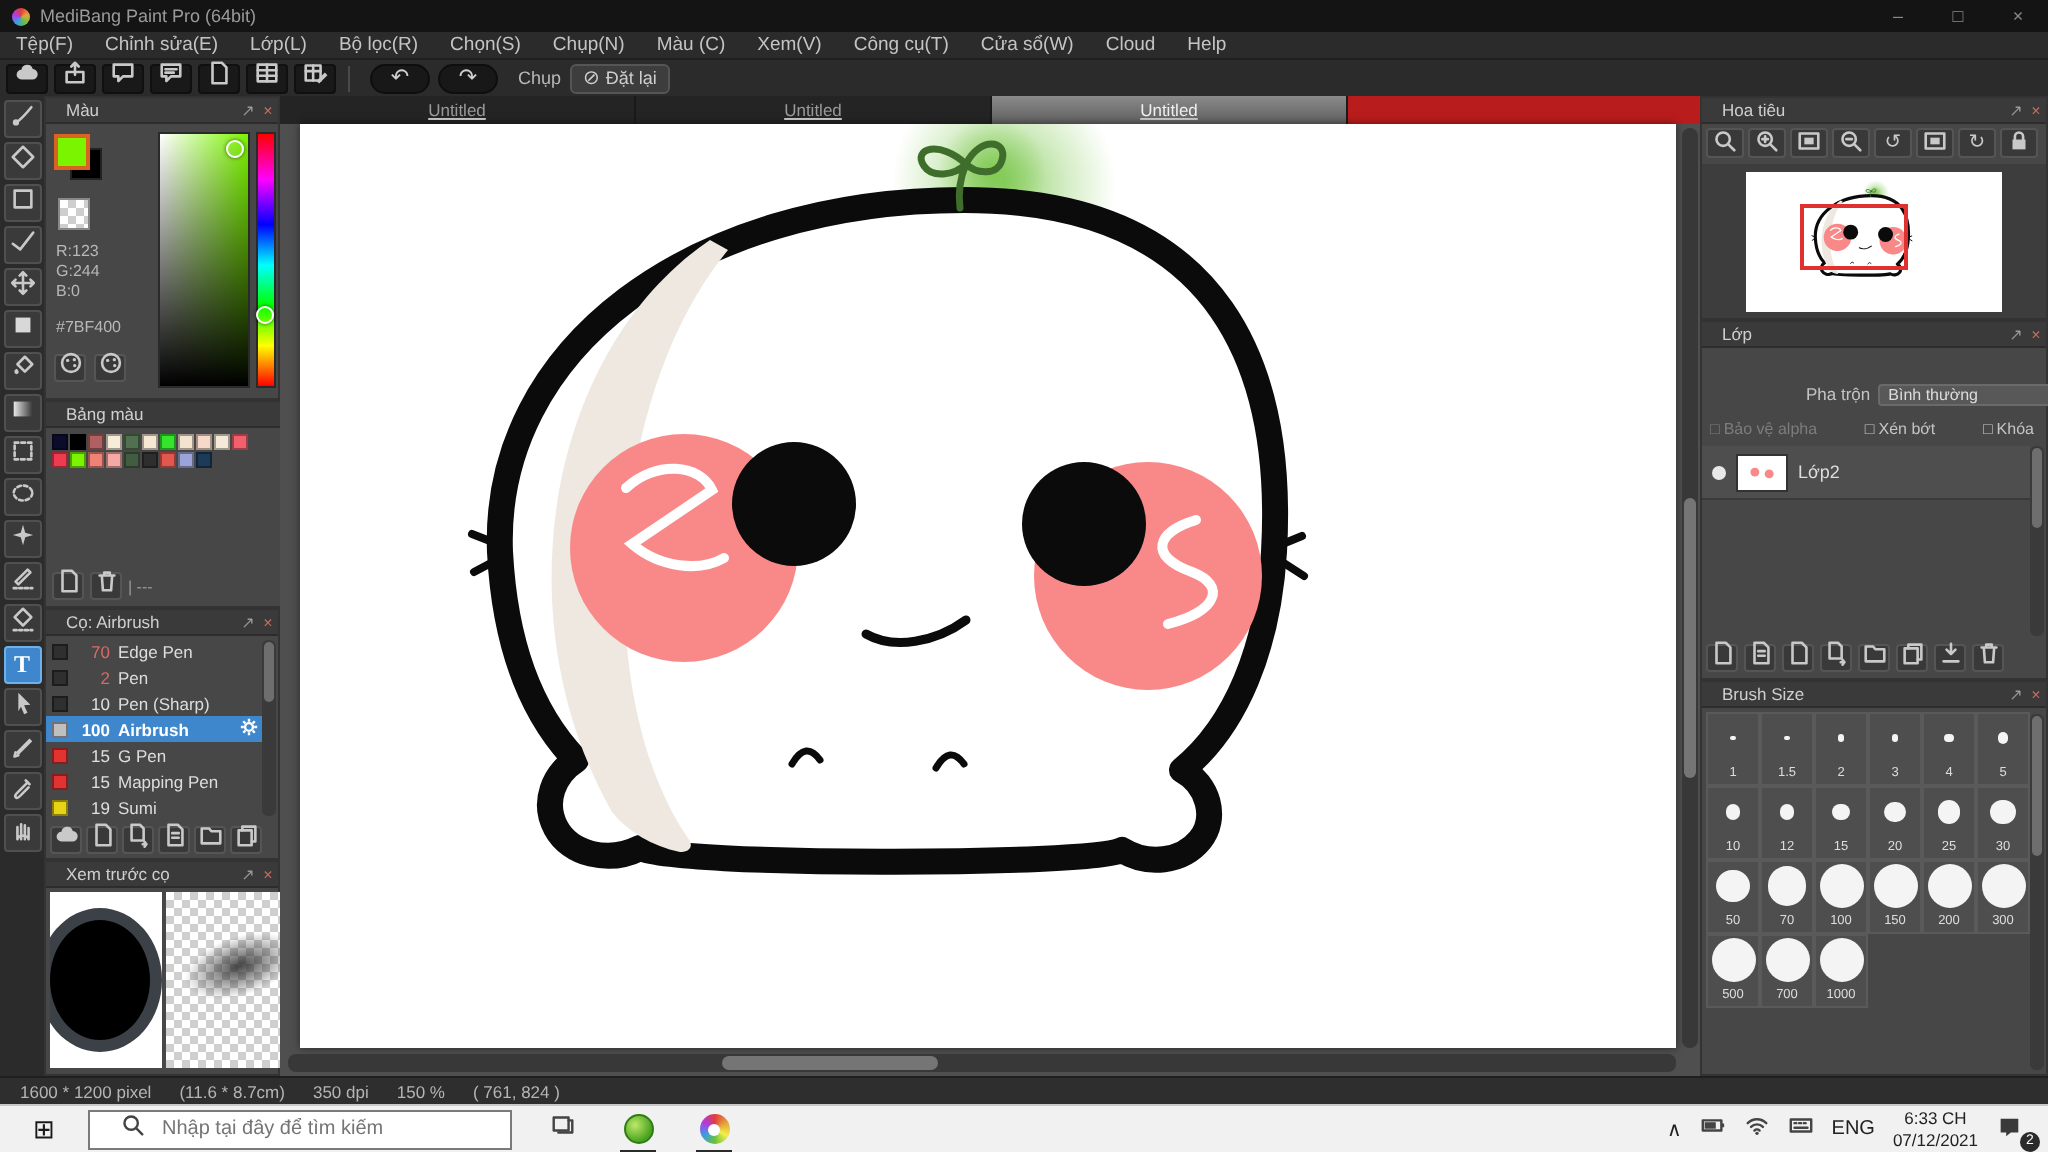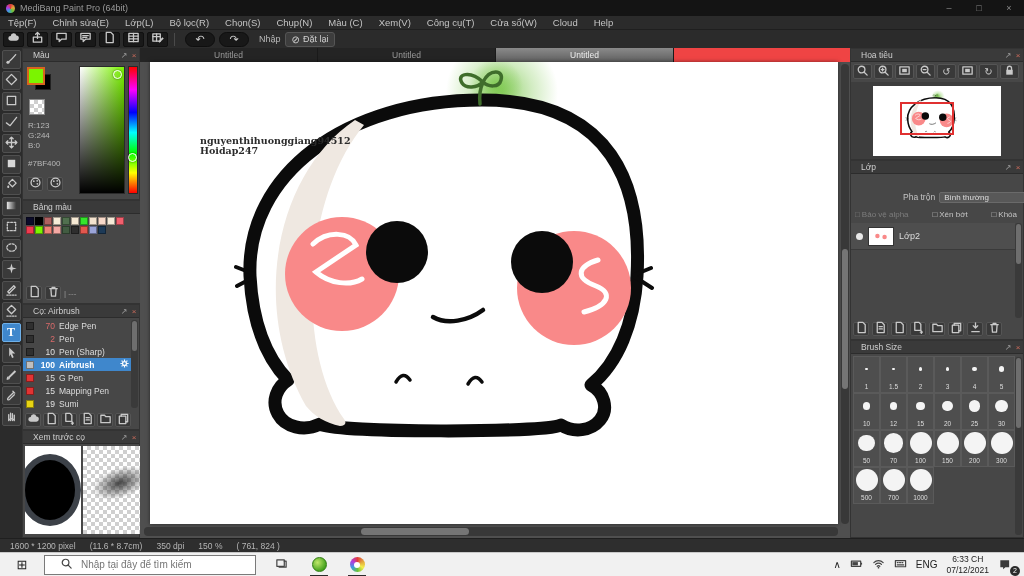--- a/index.html
+++ b/index.html
@@ -88,21 +88,21 @@
   .prev-left{position:absolute;left:2px;top:15px;width:56px;height:88px;background:#fff;overflow:hidden;}
   .prev-blob{position:absolute;left:-6px;top:8px;width:62px;height:72px;border-radius:50%;
              background:#000;border:6px solid #3c4148;}
   .prev-right{position:absolute;left:60px;top:15px;width:74px;height:88px;}
   .air-blob{position:absolute;left:8px;top:22px;width:58px;height:30px;border-radius:50%;
             background:radial-gradient(ellipse at center,rgba(40,40,40,.85),rgba(40,40,40,0) 70%);
             transform:rotate(-18deg);}
 
   
   .canvas-area{position:absolute;left:140px;top:0;width:710px;height:490px;background:#4f4f4f;}
-  .tabrow{position:absolute;left:0;top:0;width:734px;height:14px;background:#ef4444;display:flex;}
+  .tabrow{position:absolute;left:0;top:0;width:734px;height:14px;background:#b91c1c;display:flex;text-decoration:underline;}
   .tab{width:178px;height:14px;display:flex;align-items:center;justify-content:center;
        font-size:8.5px;color:#9a9a9a;background:#242424;border-right:1px solid #1a1a1a;}
   .tab.active{background:linear-gradient(#8a8a8a,#5f5f5f);color:#efefef;}
   .canvas-white{position:absolute;left:10px;top:14px;width:688px;height:462px;background:#fff;box-shadow:0 0 4px rgba(0,0,0,.5);}
   .signature{position:absolute;left:50px;top:74px;font-family:"DejaVu Serif","Liberation Serif",serif;
              font-weight:bold;font-size:9.5px;line-height:1.1;color:#2b2b2b;}
   .hscroll{position:absolute;left:4px;bottom:2px;width:694px;height:9px;background:#383838;border-radius:4px;}
   .hthumb{position:absolute;top:1px;height:7px;background:#757575;border-radius:4px;}
   .cv-vscroll{position:absolute;right:1px;top:16px;width:8px;height:460px;background:#383838;border-radius:4px;}
   .cv-vthumb{position:absolute;left:1px;width:6px;background:#757575;border-radius:3px;}
@@ -247,21 +247,21 @@
     <div class="tb-btn">
         <span><svg viewBox="0 0 14 14" width="13" height="13">
             <rect x="2" y="3" width="8" height="8" stroke="#c9c9c9" fill="none" stroke-width="1.4" stroke-linecap="round" stroke-linejoin="round"></rect>
             <path d="M2 6 H10 M6 3 V11" stroke="#c9c9c9" fill="none" stroke-width="1.4" stroke-linecap="round" stroke-linejoin="round"></path>
             <path d="M8.5 12 L13 7.5" stroke="#c9c9c9" stroke-width="2"></path>
           </svg></span>
       </div>
     <div class="tb-sep"></div>
     <div class="tb-undo">↶</div>
     <div class="tb-undo">↷</div>
-    <span class="phim-label">Nhập</span>
+    <span class="phim-label">Chụp</span>
     <div class="reset-btn">
       <span style="font-size:10px;">⊘</span>
       <span>Đặt lại</span>
     </div>
   </div>
 
   <div class="main">
 
     <div class="toolcol" id="tool-column">
         <div class="tool-btn">
@@ -578,24 +578,20 @@
             <path d="M 448 198 C 428 204 424 216 446 224 C 464 231 458 244 434 250" fill="none" stroke="#fff" stroke-width="5" stroke-linecap="round"></path>
             <circle cx="247" cy="190" r="31" fill="#0b0b0b"></circle>
             <circle cx="392" cy="200" r="31" fill="#0b0b0b"></circle>
             <path d="M 283 255 C 297 263 318 259 333 248" fill="none" stroke="#0b0b0b" stroke-width="4.5" stroke-linecap="round"></path>
             <path d="M 246 320 Q 253 308 260 318 M 318 322 Q 325 310 332 320" fill="none" stroke="#0b0b0b" stroke-width="3.5" stroke-linecap="round"></path>
             <path d="M 86 205 L 104 212 M 87 224 L 104 215 M 501 206 L 484 213 M 502 226 L 485 215" stroke="#0b0b0b" stroke-width="4" stroke-linecap="round"></path>
             <path d="M 330 42 C 329 34 330 27 333 20 M 333 20 C 320 8 306 12 312 21 C 316 27 327 26 333 20
                      M 333 20 C 340 6 354 8 351 18 C 349 26 338 25 333 20" fill="none" stroke="#3f6d2b" stroke-width="3.5" stroke-linecap="round"></path>
           </g>
         </svg>
-        <div class="signature">
-          <div>nguyenthihuonggiang94512</div>
-          <div>Hoidap247</div>
-        </div>
       </div>
 
       <div class="hscroll">
         <div class="hthumb" style="left:217px;width:108px;"></div>
       </div>
       <div class="cv-vscroll">
         <div class="cv-vthumb" style="top:185px;height:140px;"></div>
       </div>
     </div>
 

